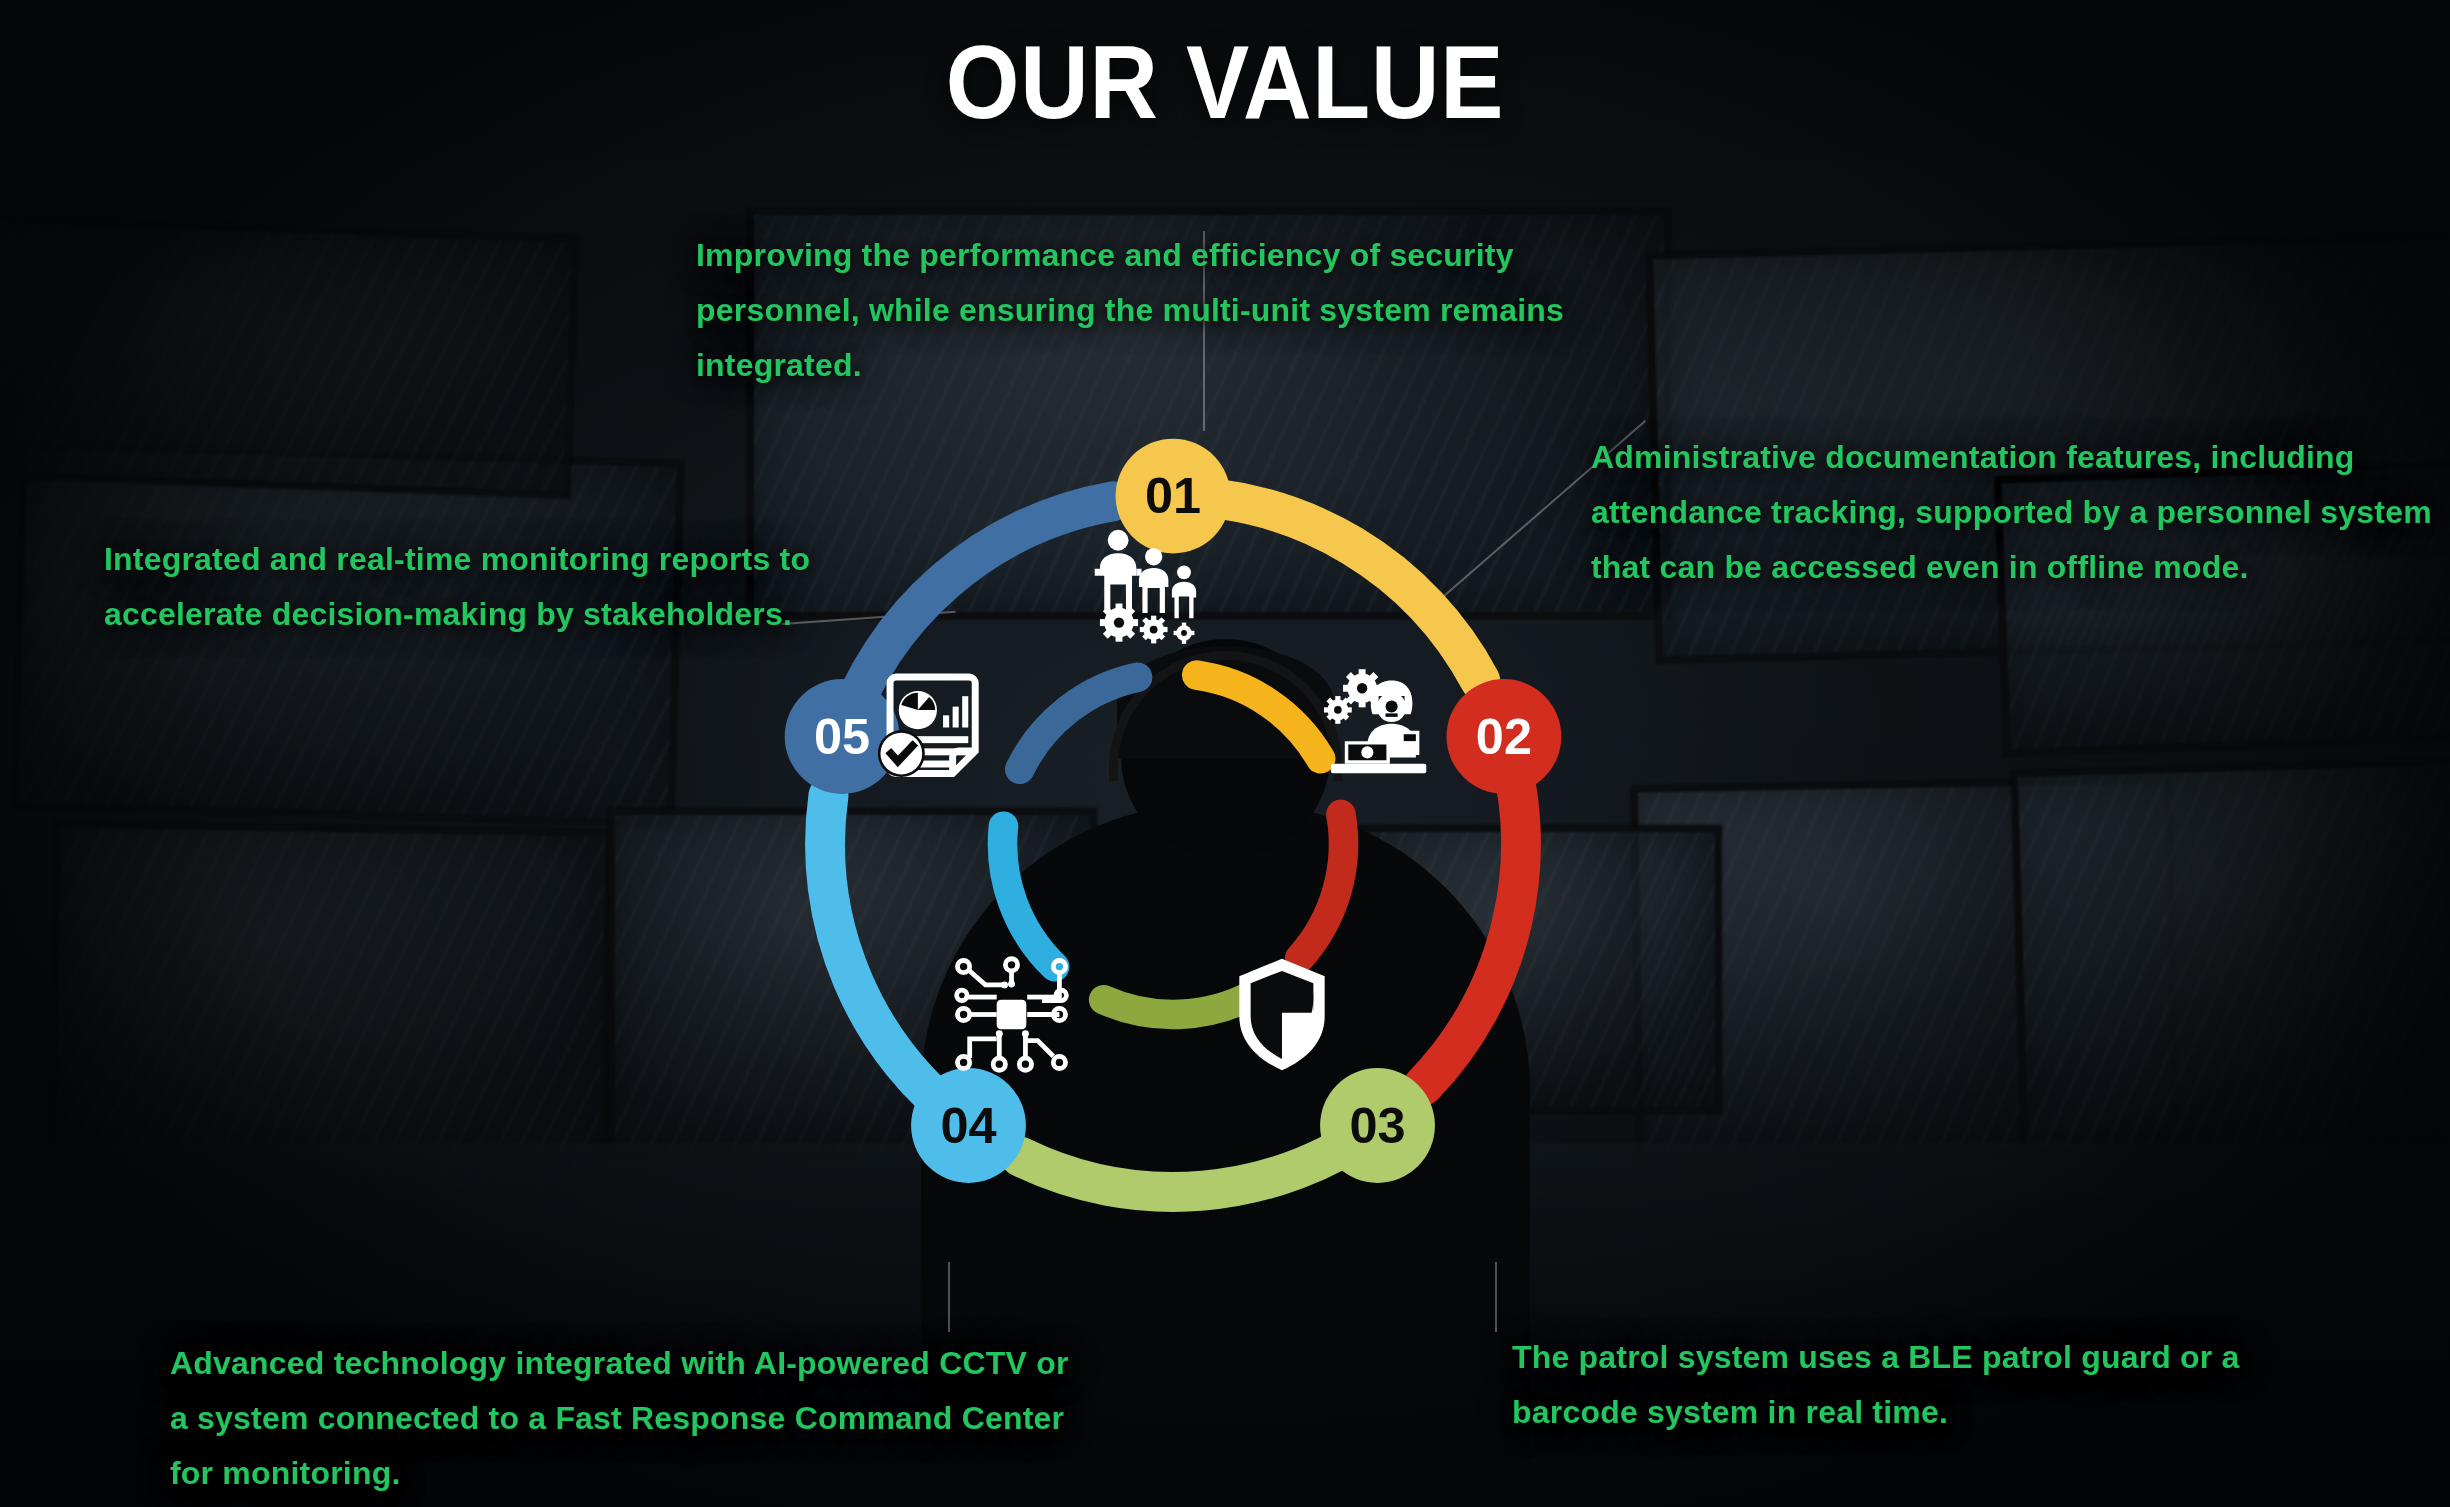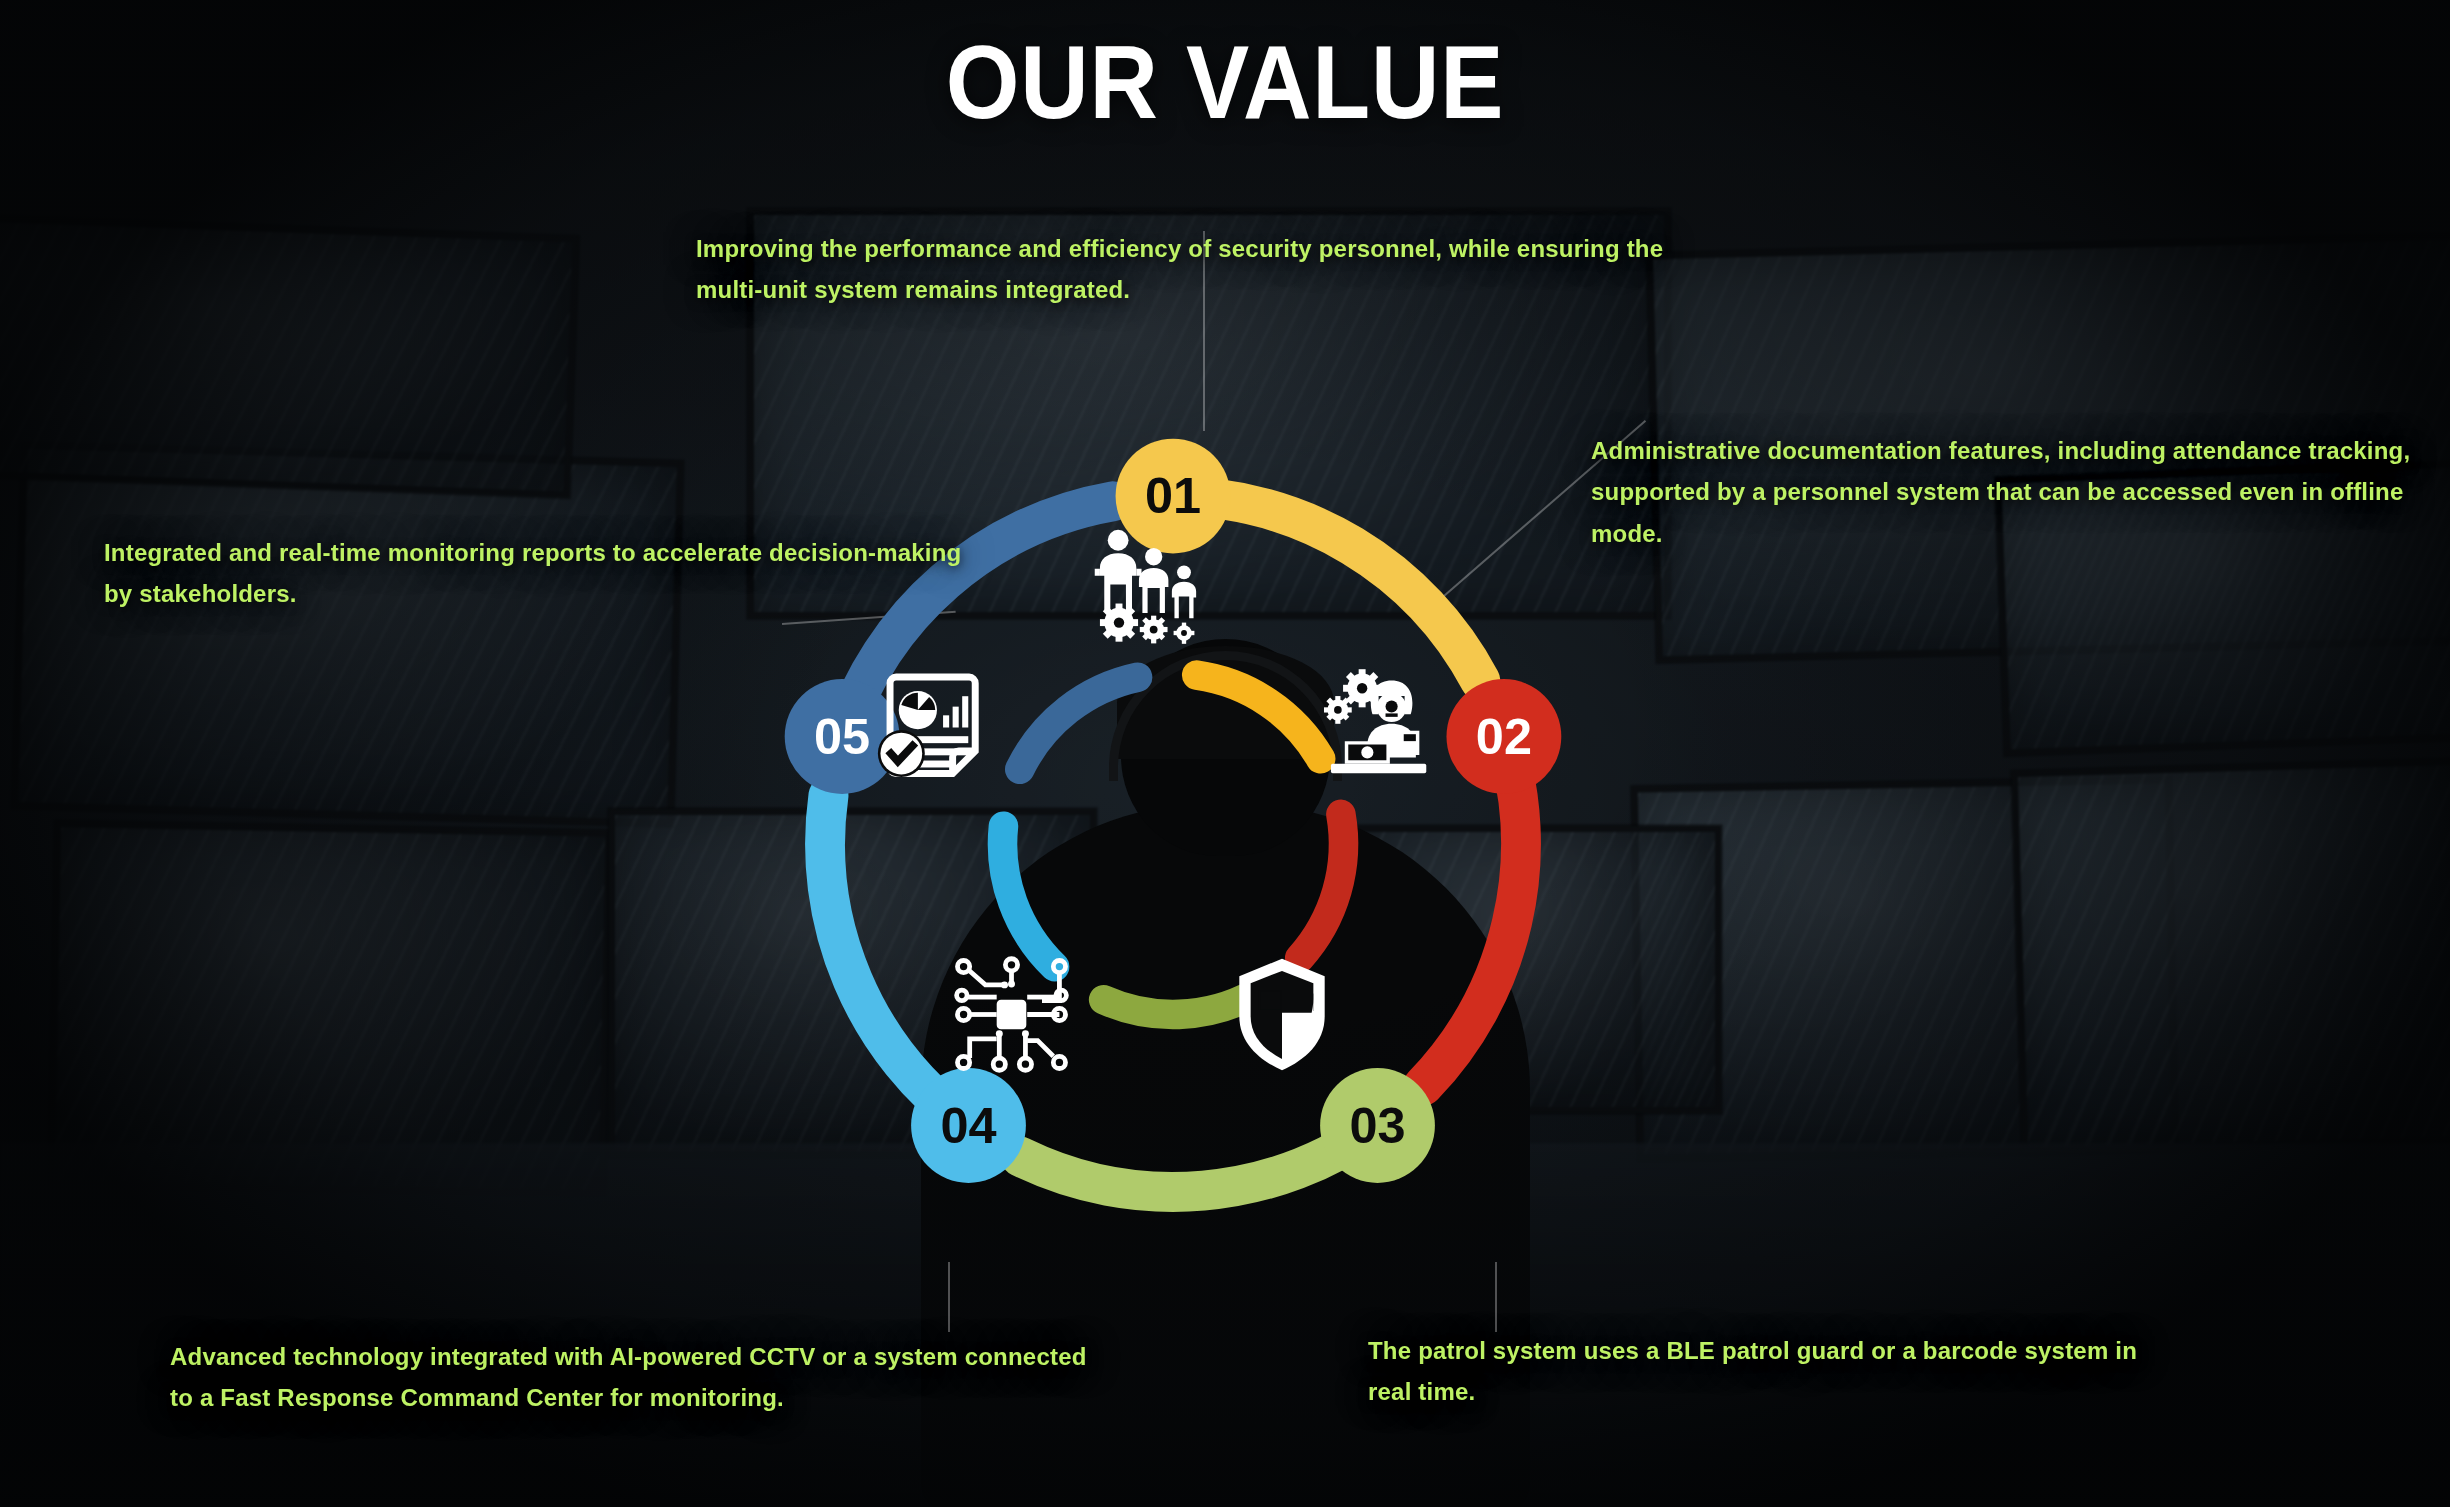--- a/index.html
+++ b/index.html
@@ -92,31 +92,31 @@
   #wheel svg{ display:block; overflow:visible; }
   .badge-num{
     font-family:"Liberation Sans", sans-serif;
     font-weight:bold; font-size:58px;
   }
   .icon-svg{ position:absolute; }
 
   
   .tb{
     position:absolute;
-    color:#bef264;
-    font-size:24px; font-weight:bold;
+    color:#22c55e;
+    font-size:32px; font-weight:bold;
     line-height:1.72;
     text-shadow:0 1.7px 12px rgba(0,0,0,0.85), 0 0 33px rgba(0,0,0,0.6);
     letter-spacing:0.2px;
   }
   .tb01{ left:696px;  top:228px;  width:974px; }
   .tb02{ left:1591px; top:430px;  width:869px; }
   .tb05{ left:104px;  top:532px;  width:861px; }
   .tb04{ left:170px;  top:1336px; width:922px; }
-  .tb03{ left:1368px; top:1330px; width:782px; }
+  .tb03{ left:1512px; top:1330px; width:782px; }
 
   .leader{ position:absolute; background:rgba(255,255,255,0.30); }
 </style>
 </head>
 <body>
 
 <div id="bg">
   <div class="base"></div>
 
   <div class="mon" style="left:748px;  top:209px;  width:922px; height:409px;"></div>

